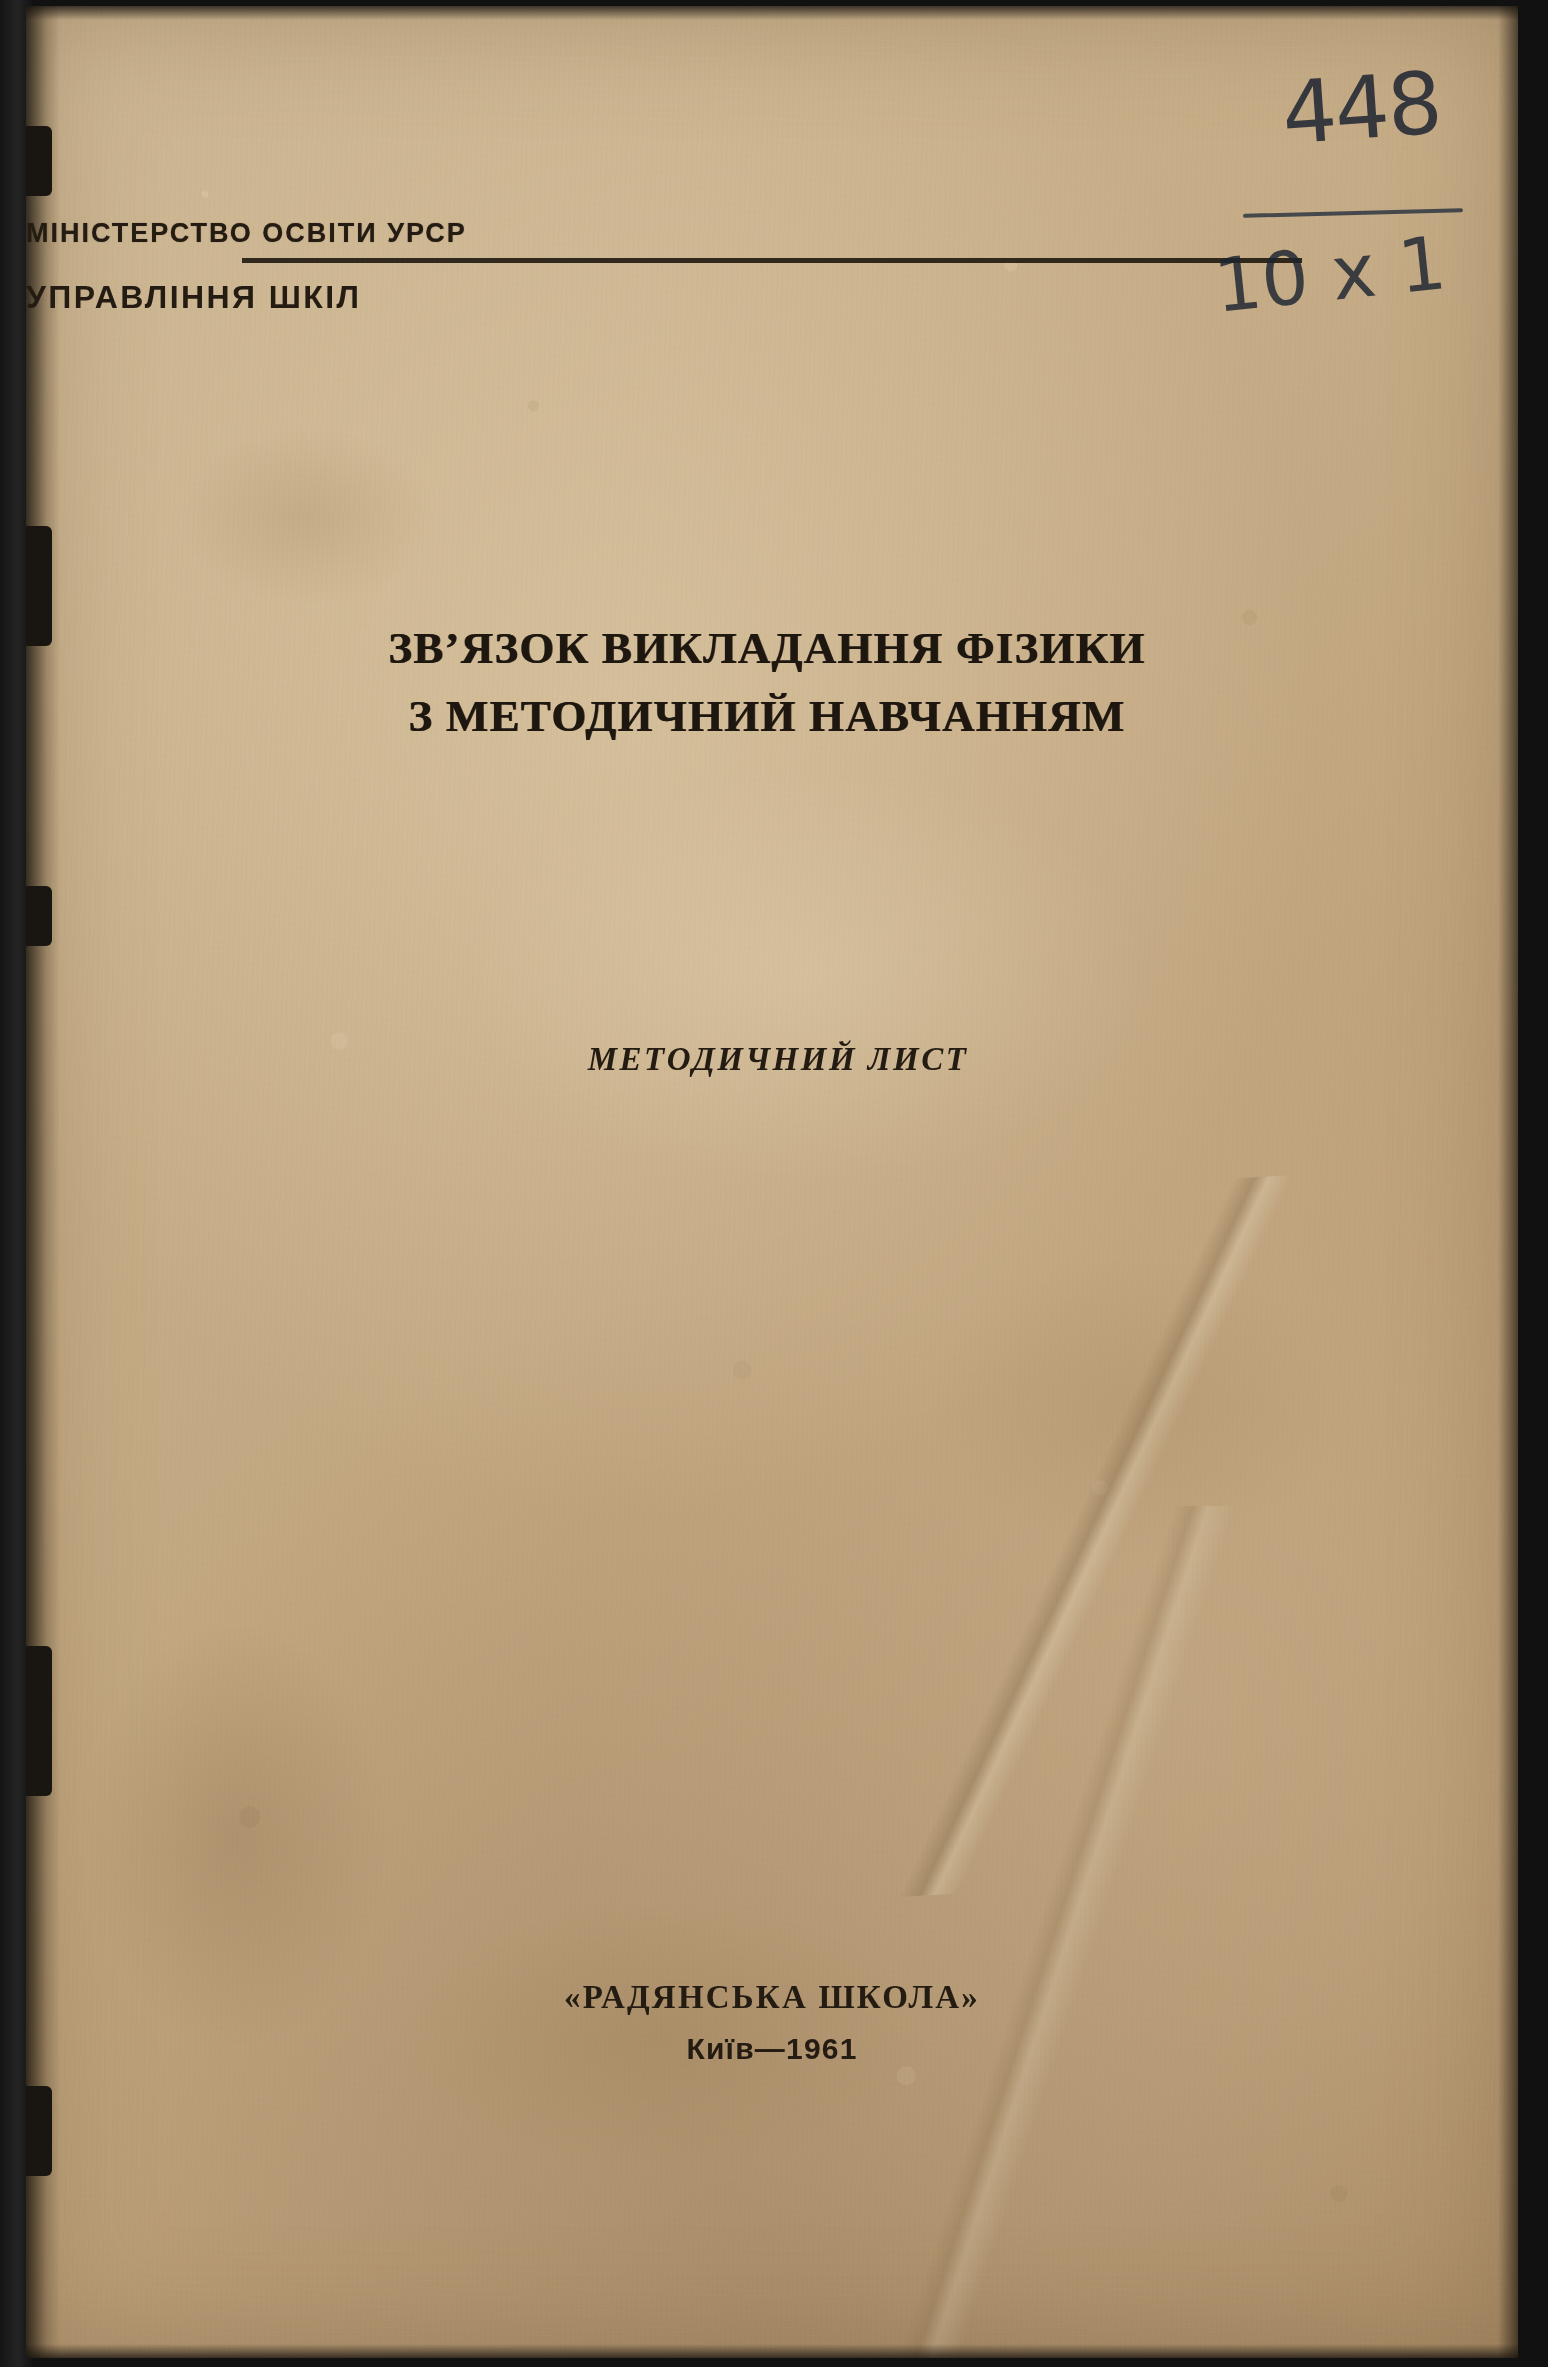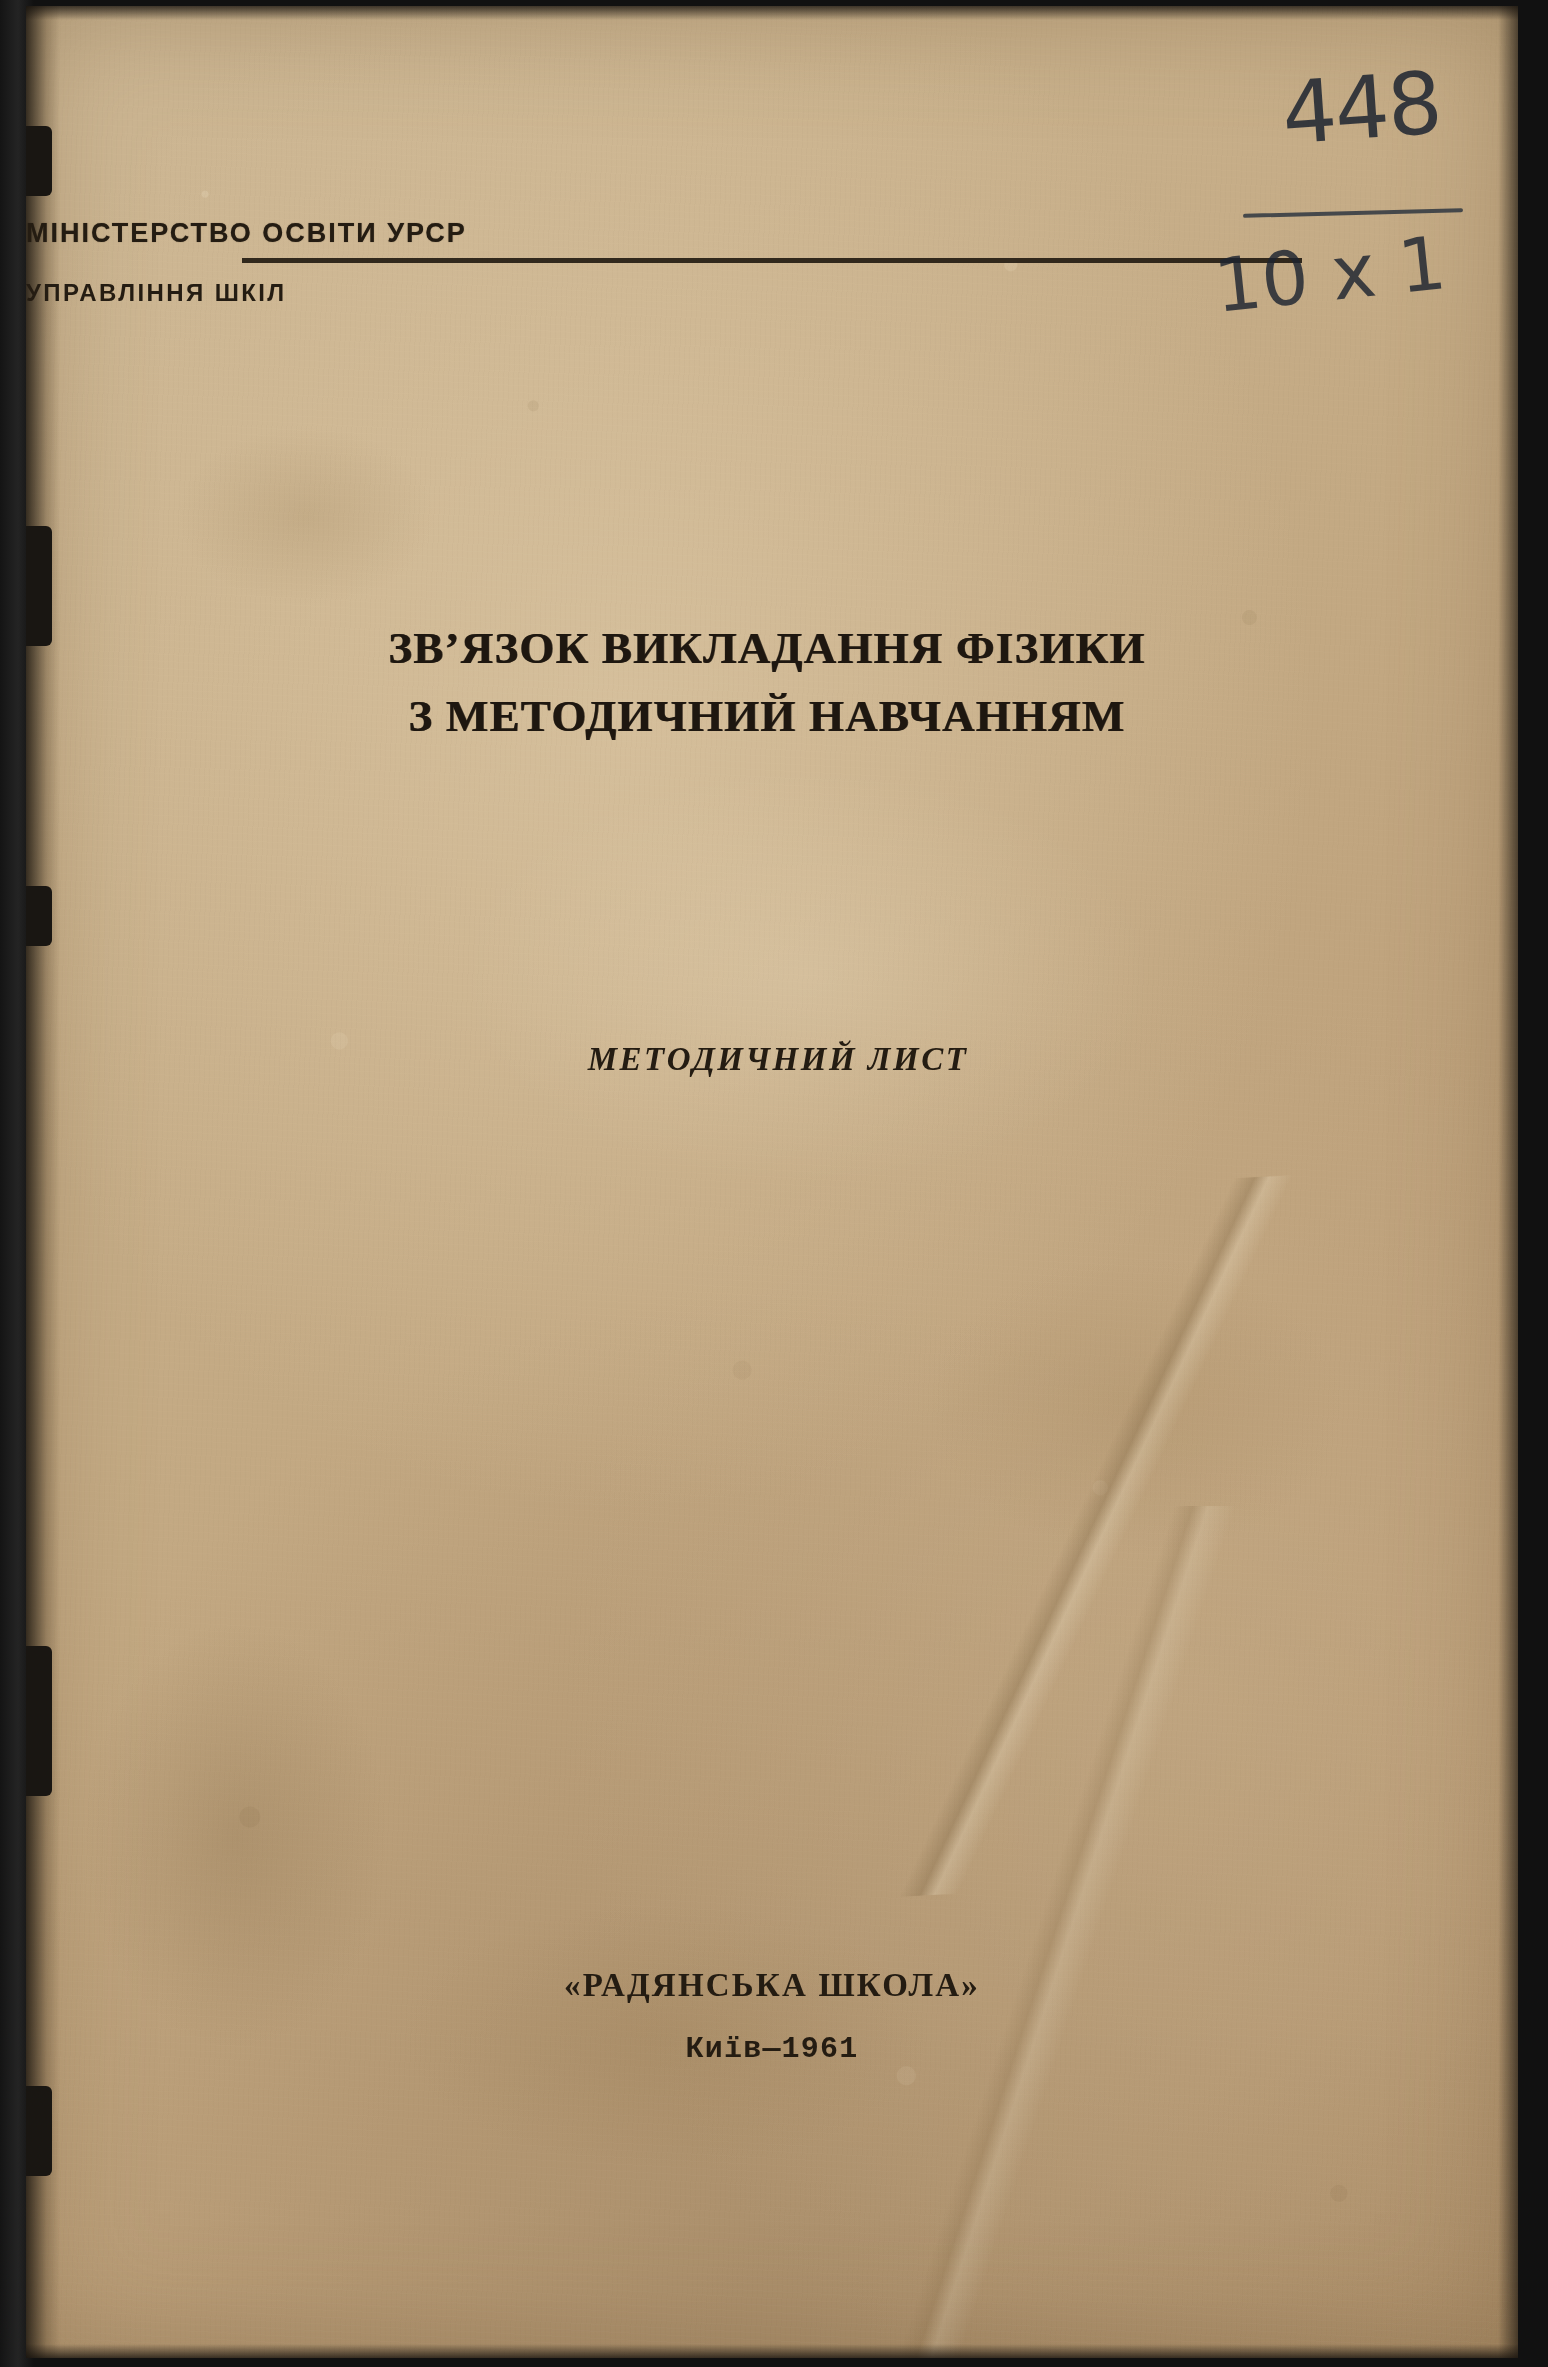--- a/index.html
+++ b/index.html
@@ -142,21 +142,21 @@
   .rule {
     width: 1060px;
     height: 5px;
     background: #241c12;
     margin: 9px auto 12px auto;
     opacity: .92;
   }
   .ministry-line2 {
     font-family: "Liberation Sans", sans-serif;
     font-weight: bold;
-    font-size: 24px;
+    font-size: 32px;
     letter-spacing: 2.4px;
     color: #241c12;
     margin-top: 16px;
   }
 
   .title-block {
     position: absolute;
     left: 0; right: 10px;
     top: 608px;
     text-align: center;
@@ -193,22 +193,22 @@
     text-align: center;
   }
   .publisher {
     font-family: "Liberation Serif", serif;
     font-weight: bold;
     font-size: 33px;
     letter-spacing: 2.2px;
     color: #241c12;
   }
   .cityyear {
-    margin-top: 28px;
-    font-family: Liberation Mono, monospace;
+    margin-top: 16px;
+    font-family: Liberation Sans, sans-serif;
     font-weight: bold;
     font-size: 30px;
     letter-spacing: 1.2px;
     color: #241c12;
   }
 
   
   .hand-number {
     position: absolute;
     right: 78px;

